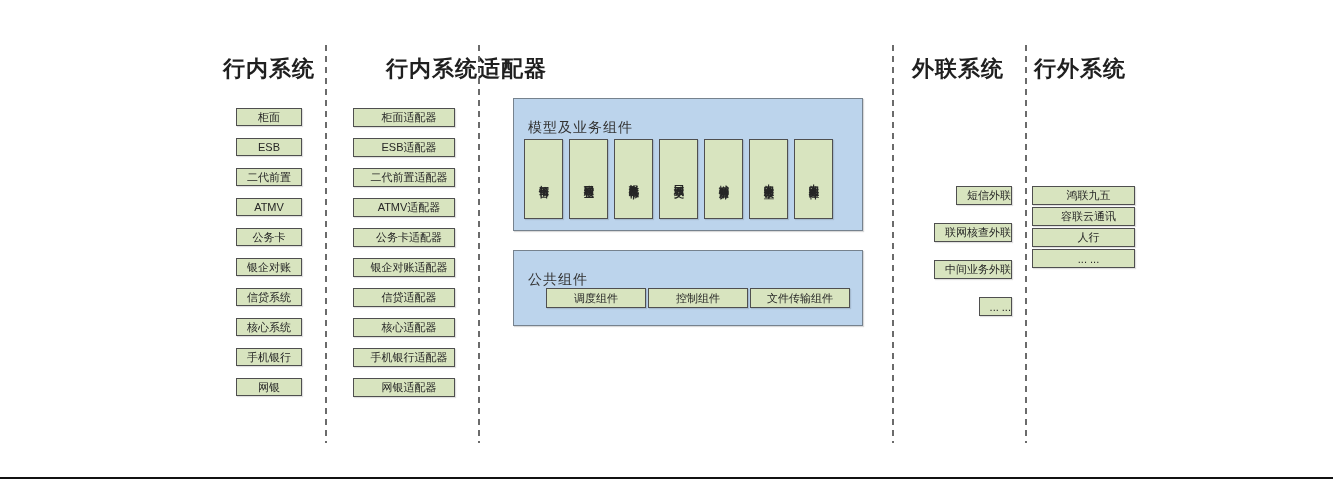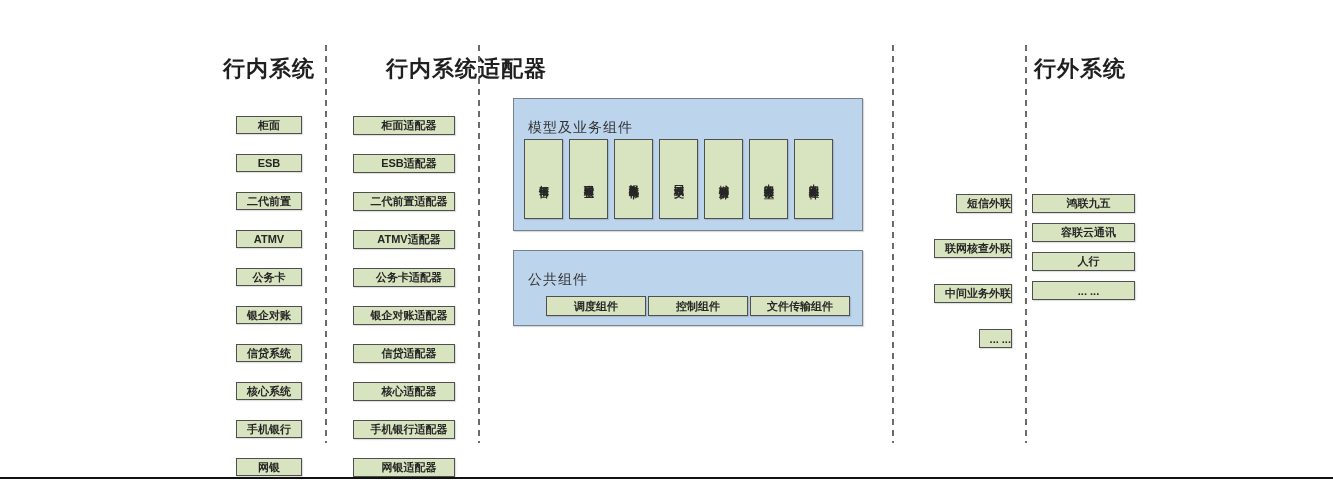--- a/index.html
+++ b/index.html
@@ -8,23 +8,22 @@
     font-family:"Liberation Sans","DejaVu Sans",sans-serif;
   }
   .col-title{
     position:absolute;top:54px;height:22px;text-align:center;
     font-size:22px;font-weight:bold;color:#1f1f1f;letter-spacing:1px;white-space:nowrap;
   }
   .stack{position:absolute;display:flex;flex-direction:column;}
   .gbox{
     background:#d8e4bf;border:1px solid #4f4f4f;box-sizing:border-box;
     display:flex;align-items:center;justify-content:center;
-    font-size:11px;font-weight:bold;color:#262626;white-space:nowrap;
+    font-size:11px;font-weight:normal;color:#262626;white-space:nowrap;
     box-shadow:1px 1px 1px rgba(0,0,0,0.12);
-    margin-top:8px;
   }
   .h18{height:18px;}
   .h19{height:19px;padding-left:10px;}
   .panel{
     position:absolute;left:513px;width:350px;box-sizing:border-box;
     background:#bcd4ec;border:1px solid #76828e;
     box-shadow:1px 1px 1px rgba(0,0,0,0.15);
   }
   .panel-label{
     position:absolute;left:14px;top:20px;font-size:14px;color:#333;letter-spacing:1px;white-space:nowrap;
@@ -46,20 +45,21 @@
   }
   .bottom-rule{position:absolute;left:0;top:477px;width:1333px;height:2px;background:#111;}
 </style>
 </head>
 <body>
 
 <div id="canvas">
 
   <div class="col-title" style="left:204px;width:130px;">行内系统</div>
   <div class="col-title" style="left:340px;width:130px;margin-left:46px;">行内系统适配器</div>
+  <div class="col-title" style="left:893px;width:130px;">外联系统</div>
   <div class="col-title" style="left:1015px;width:130px;">行外系统</div>
 
   <div class="vsep" style="left:325px;"></div>
   <div class="vsep" style="left:478px;"></div>
   <div class="vsep" style="left:892px;"></div>
   <div class="vsep" style="left:1025px;"></div>
 
   <div class="stack" style="left:236px;top:108px;width:66px;gap:12px;">
     <div class="gbox h18">柜面</div>
     <div class="gbox h18">ESB</div>

